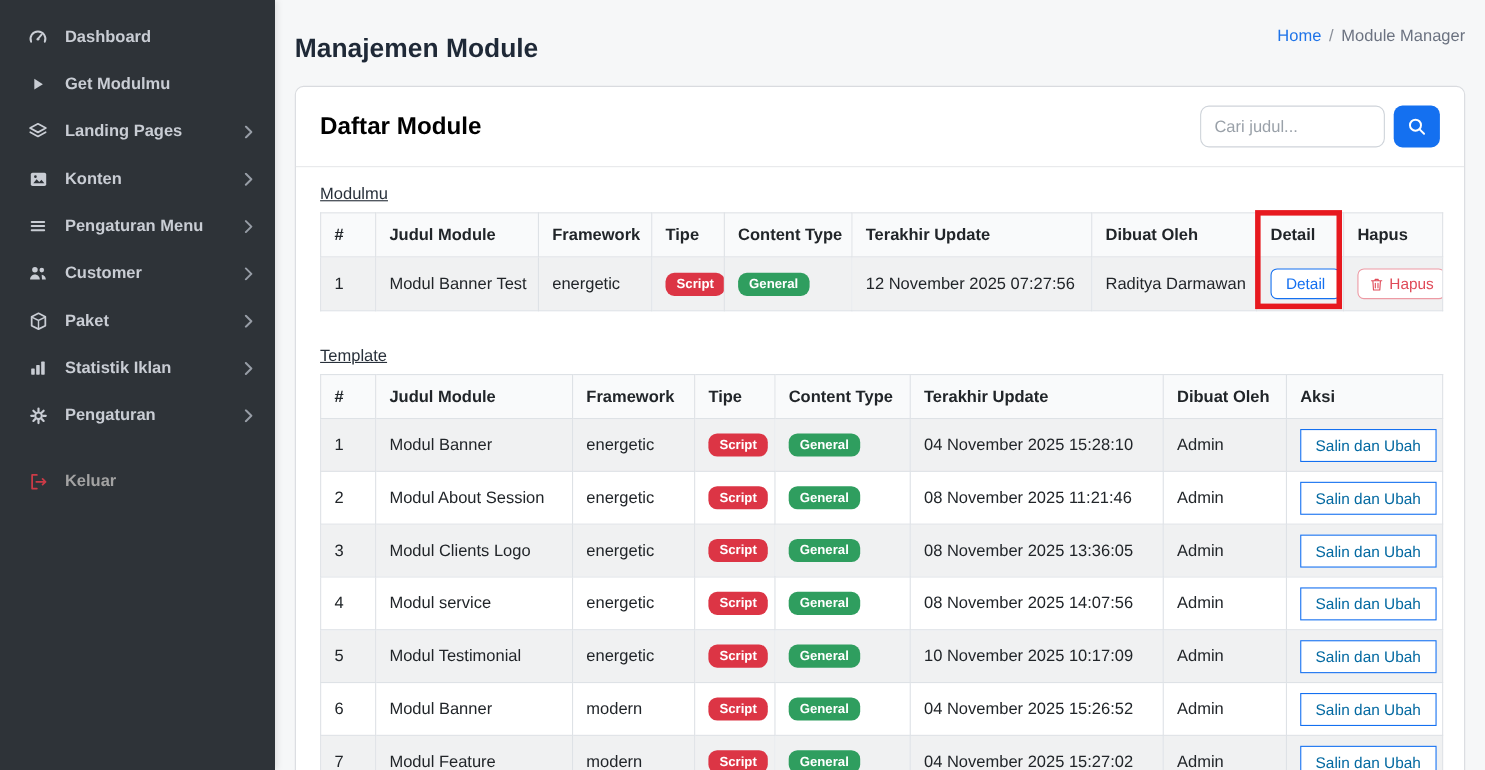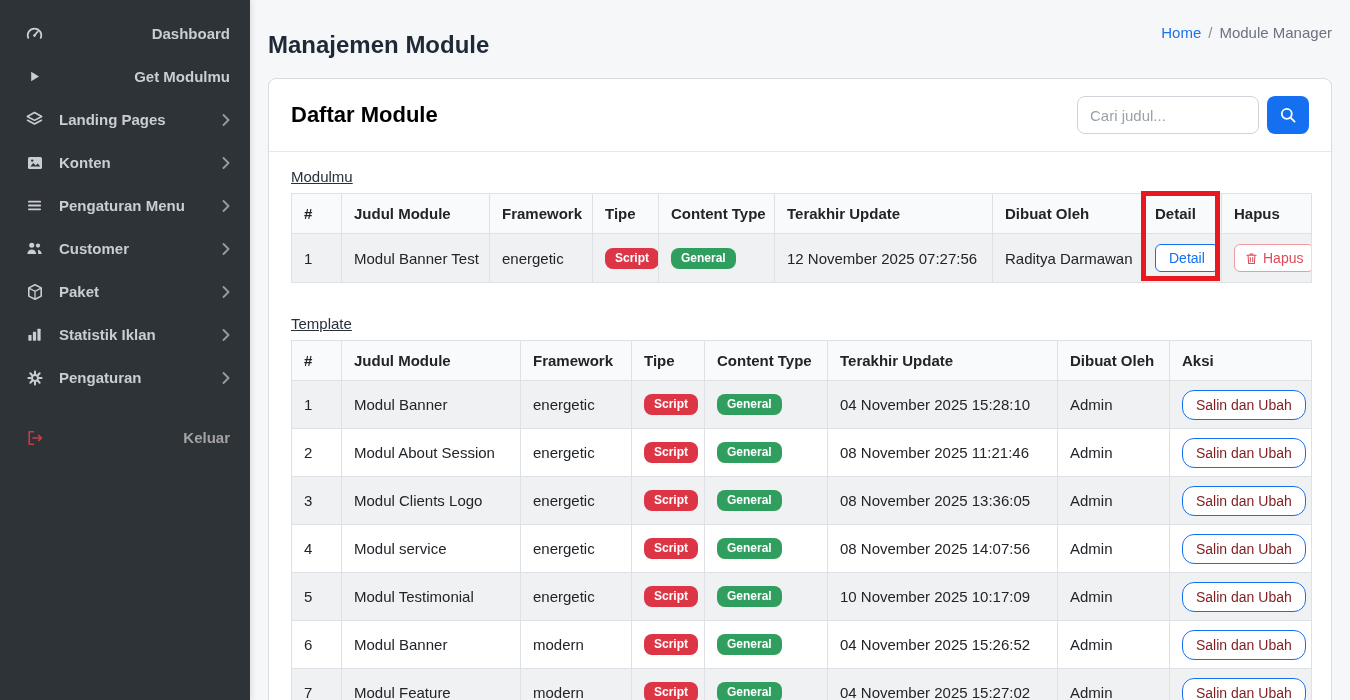--- a/index.html
+++ b/index.html
@@ -8,41 +8,41 @@
     width:1350px; height:700px; overflow:hidden; position:relative;
     display:flex; background:#f6f7f8;
     font-family:"Liberation Sans","DejaVu Sans",sans-serif;
   }
   svg { display:block; }
 
   
   .sidebar { flex:0 0 250px; width:250px; background:#2e3338; padding-top:12px;
              box-shadow:2px 0 6px rgba(0,0,0,.10); z-index:2; }
   .side-item { display:flex; align-items:center; height:43px; padding:0 20px 0 25px;
-               color:#c9cdd4; font-size:15px; font-weight:600; cursor:pointer;justify-content:space-between; }
+               color:#c9cdd4; font-size:15px; font-weight:600; cursor:pointer; }
   .side-item .ic { flex:0 0 19px; width:19px; height:19px; margin-right:15px;
                    display:flex; align-items:center; justify-content:center; }
   .side-item .chev { margin-left:auto; color:#979da6; }
   .side-item.logout { color:#a3a3a3; margin-top:17px; }
 
   
   .main { flex:1; min-width:0; padding:0 18px; }
   .titlebar { display:flex; justify-content:space-between; align-items:center;
               margin-top:17px; height:31px; }
   .page-title { font-size:24px; font-weight:600; color:#1f2937;margin-top:24px; }
   .breadcrumb { font-size:15px; color:#6b7280; display:flex; align-items:center; }
   .breadcrumb .home { color:#1e73e8; cursor:pointer; text-decoration:none; }
   .breadcrumb .sep { margin:0 7px; color:#8a8f98; }
 
   .card { margin-top:30px; background:#fff; border:1px solid #d9dbdf; border-radius:8px; }
   .card-header { display:flex; justify-content:space-between; align-items:center;
                  padding:17px 22px; border-bottom:1px solid #e7e8ea; }
   .card-title { font-size:22px; font-weight:600; color:#000000; }
   .search-group { display:flex; gap:8px; }
-  .search-input { width:182px; height:38px; border:1px solid #cfd4da; border-radius:8px;
+  .search-input { width:168px; height:38px; border:1px solid #cfd4da; border-radius:8px;
                   padding:0 12px; font-size:15px; color:#212529; outline:none;
                   font-family:inherit; background:#fff; }
   .search-input::placeholder { color:#9aa1a9; }
   .search-btn { width:42px; height:38px; background:#1470f0; border:none; border-radius:8px;
                 display:flex; align-items:center; justify-content:center; cursor:pointer; }
 
   .card-body { padding:16px 22px; }
   .section-label { font-size:15px; color:#28303a; margin-bottom:8px;text-decoration:underline; }
   .section-template { margin-top:32px; }
 
@@ -59,21 +59,21 @@
   .badge { display:inline-block; padding:3px 10px 4px; border-radius:8px;
            color:#fff; font-size:12px; font-weight:700; }
   .badge-script  { background:#dc3545; }
   .badge-general { background:#2f9e5f; }
 
   .btn-detail { background:#fff; border:1px solid #1470f0; color:#1470f0; border-radius:6px;
                 padding:5px 13px; font-size:14px; cursor:pointer; font-family:inherit; }
   .btn-hapus  { background:#fff; border:1px solid #ed9aa4; color:#e04b59; border-radius:6px;
                 padding:5px 10px; font-size:14px; cursor:pointer; font-family:inherit;
                 display:inline-flex; align-items:center; gap:5px; }
-  .btn-salin  { background:#fff; border:1px solid #1470f0; color:#7f1d1d; border-radius:12px;
+  .btn-salin  { background:#fff; border:1px solid #1470f0; color:#0369a1; border-radius:0;
                 padding:6px 13px; font-size:14px; cursor:pointer; font-family:inherit; }
 
   .annotation { position:absolute; left:1141px; top:191px; width:79px; height:90px;
                 border:5px solid #e7191f; pointer-events:none; z-index:5; }
 </style>
 </head>
 <body>
 
 <nav class="sidebar">
   <div class="side-item">

